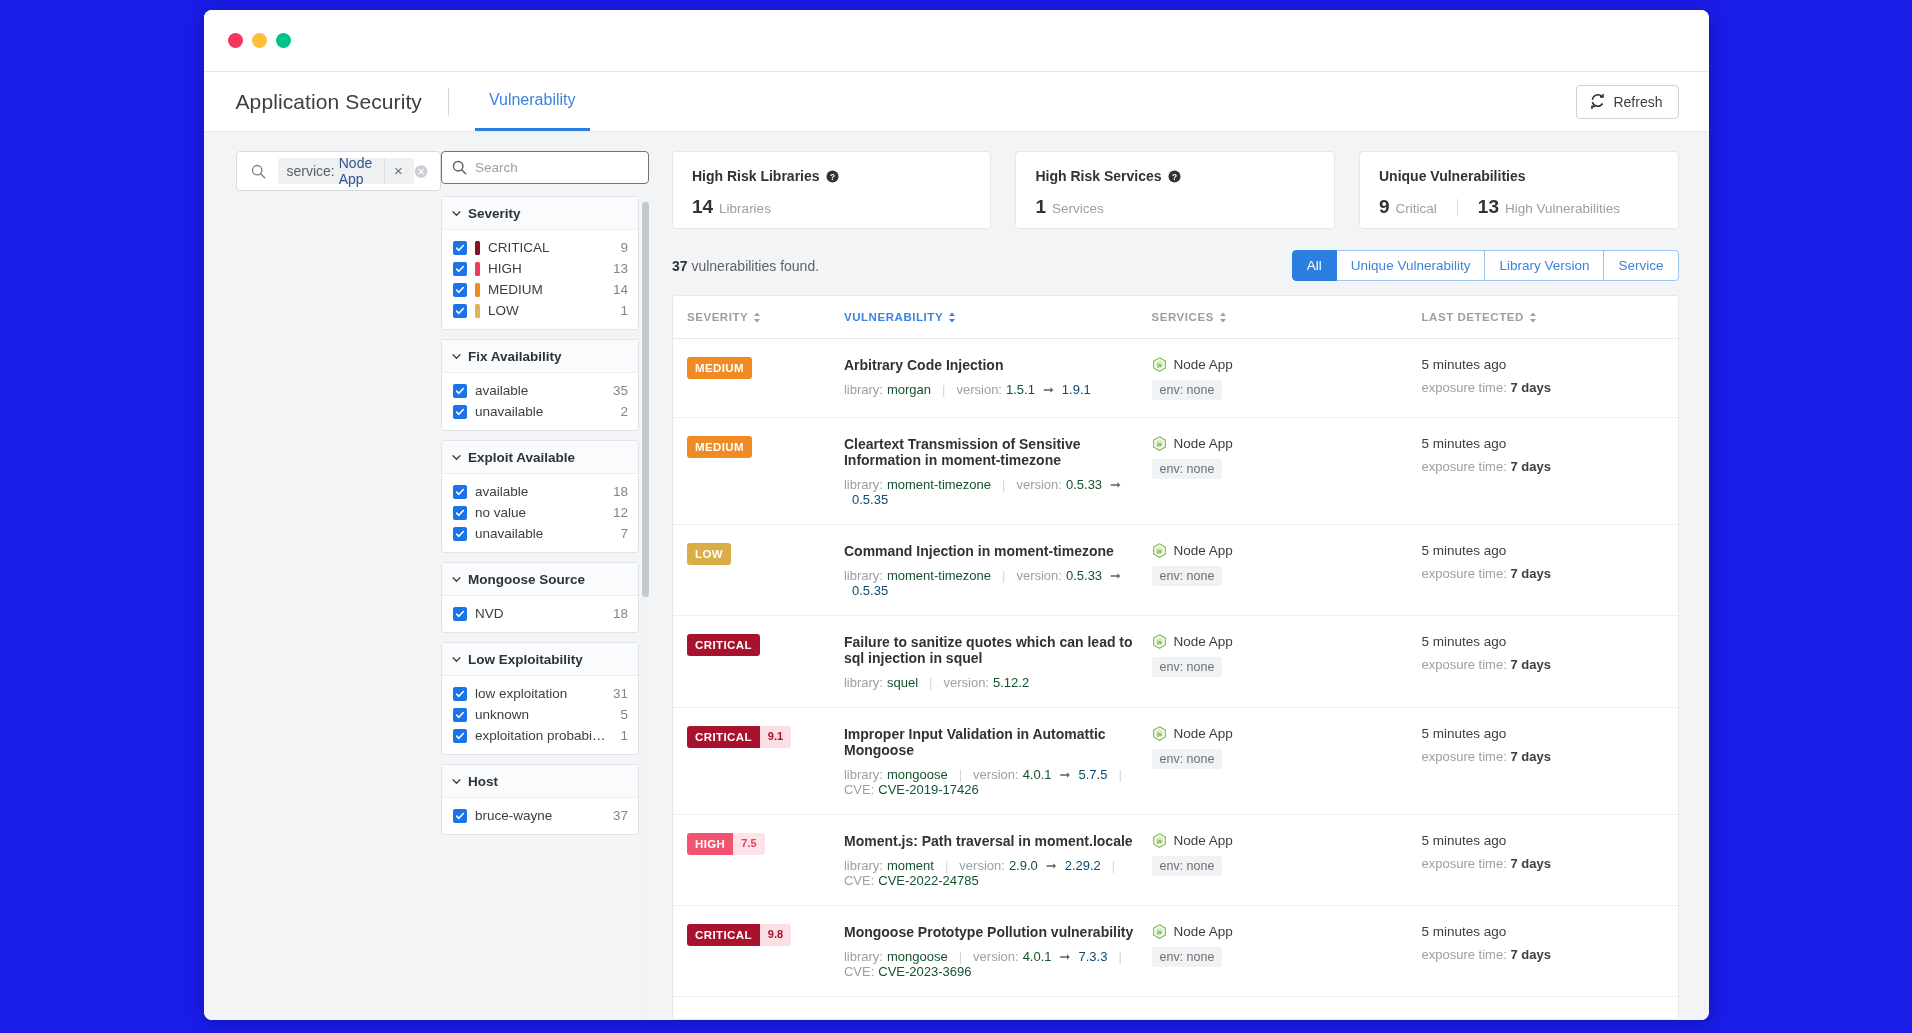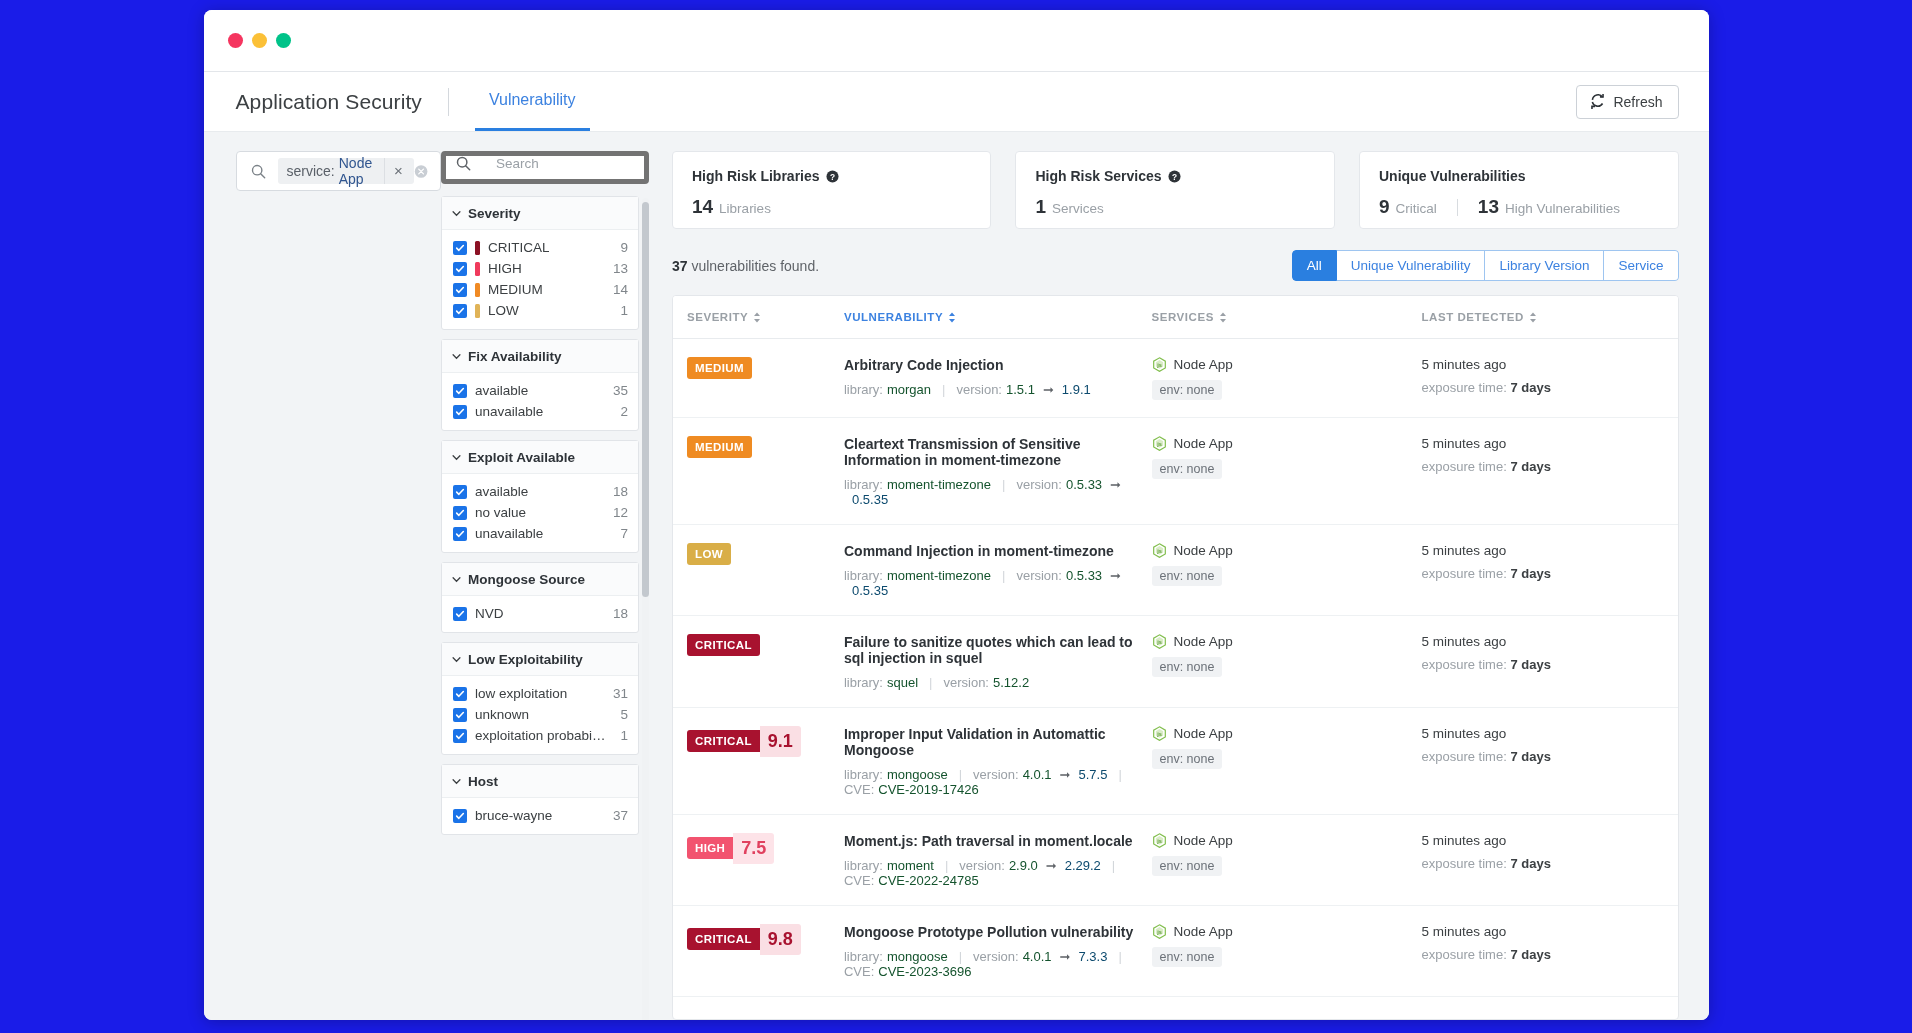--- a/index.html
+++ b/index.html
@@ -102,22 +102,22 @@
     margin-left: auto; width: 17px; height: 17px; cursor: pointer;
   }
 
   
   .cols { display: flex; flex: 1 1 auto; gap: 23px; overflow: hidden; }
 
   
   .sidebar { width: 208px; flex: 0 0 208px; display: flex; flex-direction: column; }
   .side-search {
     height: 33px; flex: 0 0 33px; background: #fff;
-    border: 5px solid #737373; border-radius: 4px;
-    display: flex; align-items: flex-start; padding: 0 10px; gap: 25px;
+    border: 1px solid #737373; border-radius: 4px;
+    display: flex; align-items: center; padding: 0 10px; gap: 8px;
     margin-bottom: 12px;
   }
   .side-search input {
     border: 0; outline: 0; font-size: 13.5px; color: #3c4043;
     font-family: "Liberation Sans", sans-serif; width: 100%;
     background: transparent;
   }
   .side-search input::placeholder { color: #9aa0a6; }
   .facets {
     flex: 1 1 auto; overflow: hidden; position: relative;
@@ -218,21 +218,21 @@
     border-bottom: 1px solid #eef1f3;
   }
   .sevwrap { display: flex; align-items: center; }
   .sevbadge {
     font-size: 11.5px; font-weight: bold; color: #fff;
     letter-spacing: .4px; padding: 4px 8px 4px 8px;
     border-radius: 3px; line-height: 1.25;
   }
   .sevbadge.withscore { border-radius: 3px 0 0 3px; }
   .score {
-    font-size: 18px; font-weight: bold; padding: 4px 8px 4px 8px;
+    font-size: 11px; font-weight: bold; padding: 4px 8px 4px 8px;
     border-radius: 0 3px 3px 0; line-height: 1.25;
   }
   .vtitle { font-size: 14px; font-weight: bold; color: #2e3338; margin-bottom: 9px; }
   .vmeta { font-size: 13px; color: #9aa0a6; display: flex; align-items: center; flex-wrap: wrap; }
   .vmeta .k { color: #9aa0a6; }
   .vmeta .v { color: #14532d; margin-left: 4px; }
   .vmeta .newv { color: #0c4a6e; margin-left: 8px; }
   .vmeta .arrow { margin-left: 8px; color: #5f6368; }
   .vmeta .pipe { color: #d2d6da; margin: 0 11px; }
   .svc { display: flex; align-items: center; gap: 7px; font-size: 13.5px; color: #3c4043; margin-bottom: 8px; }

